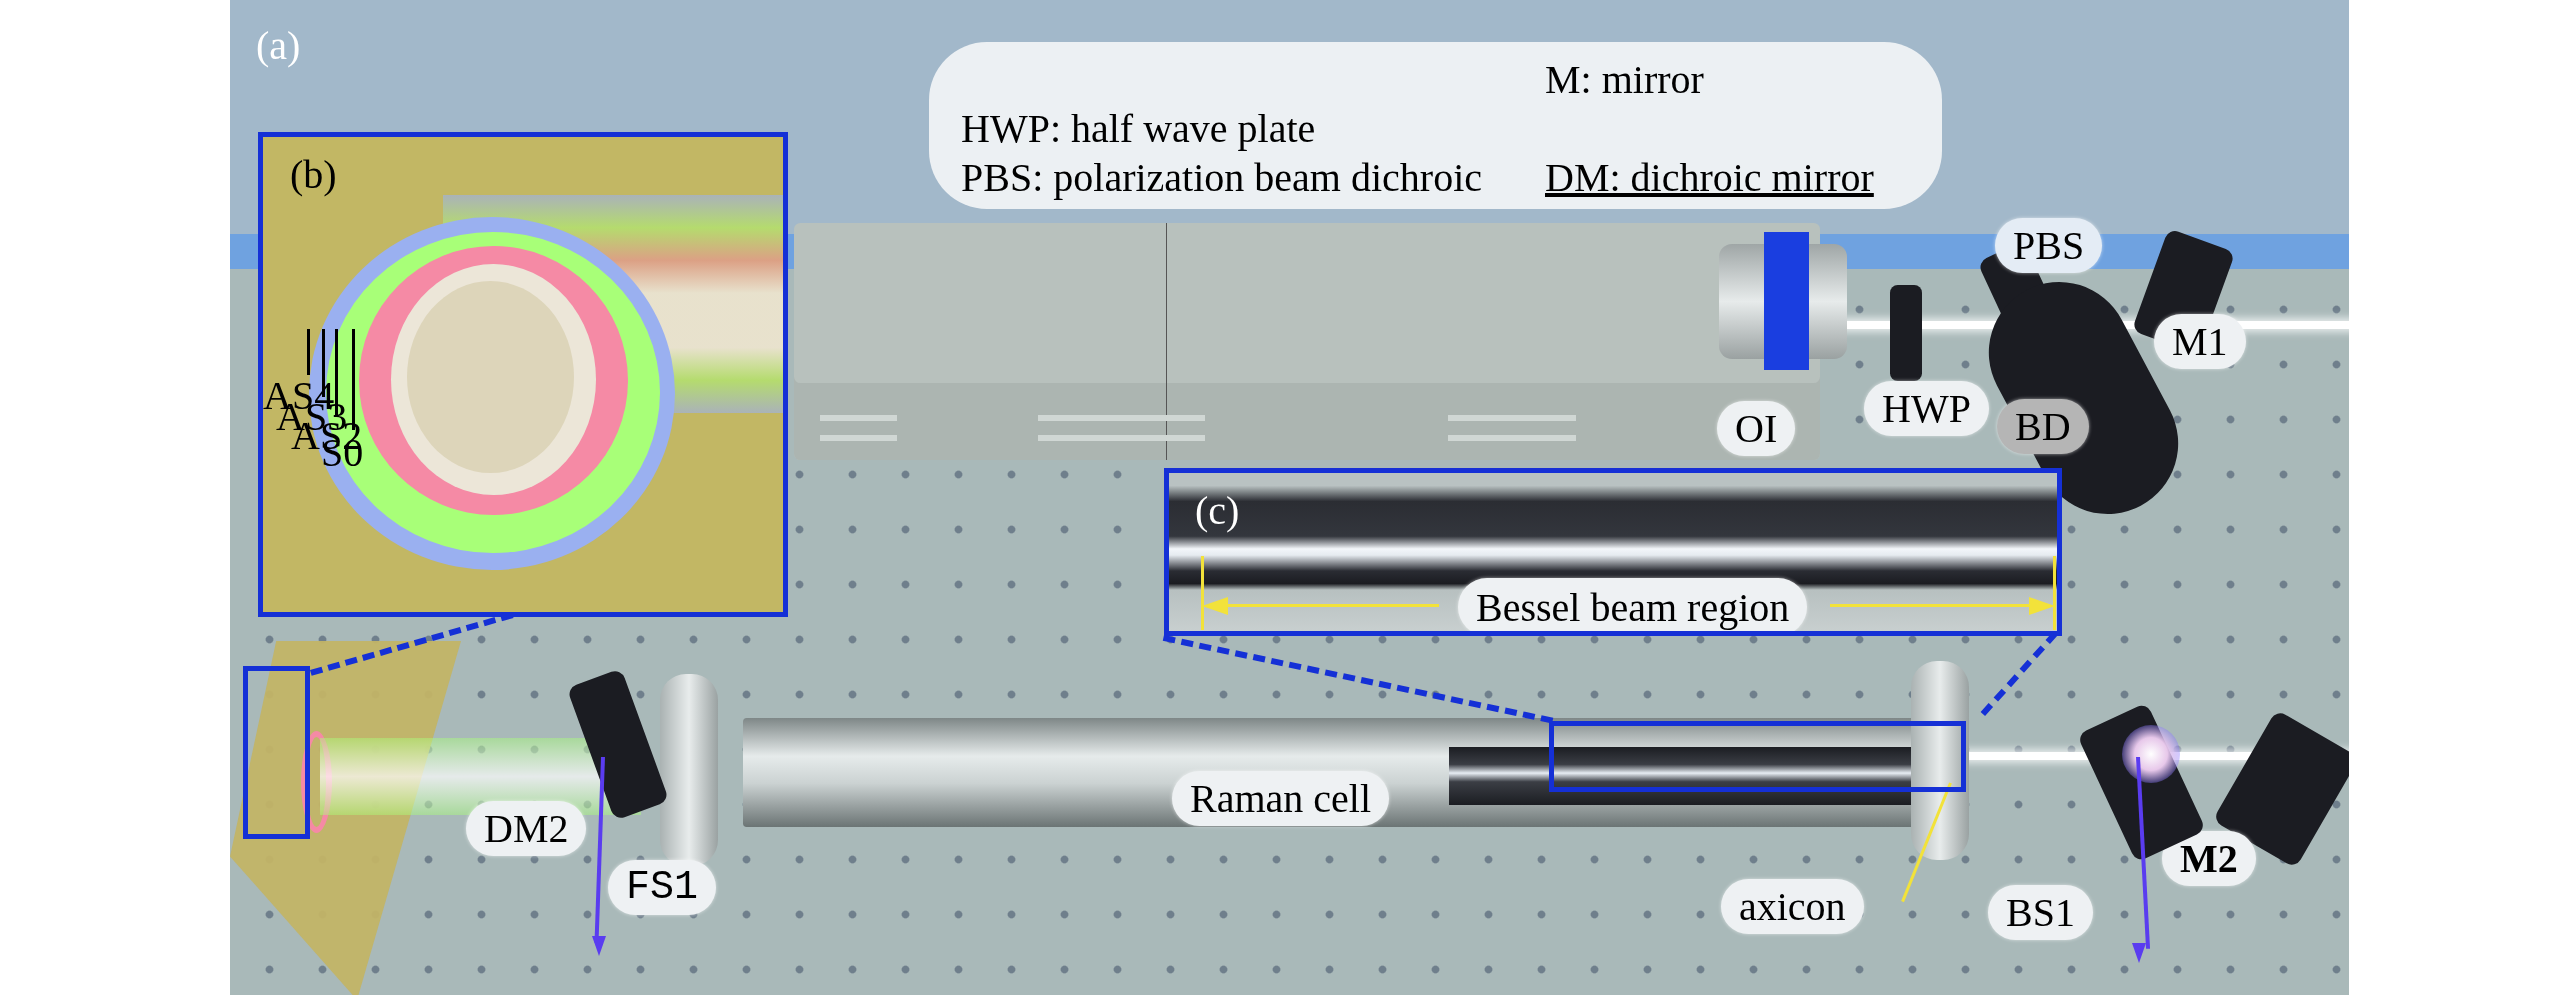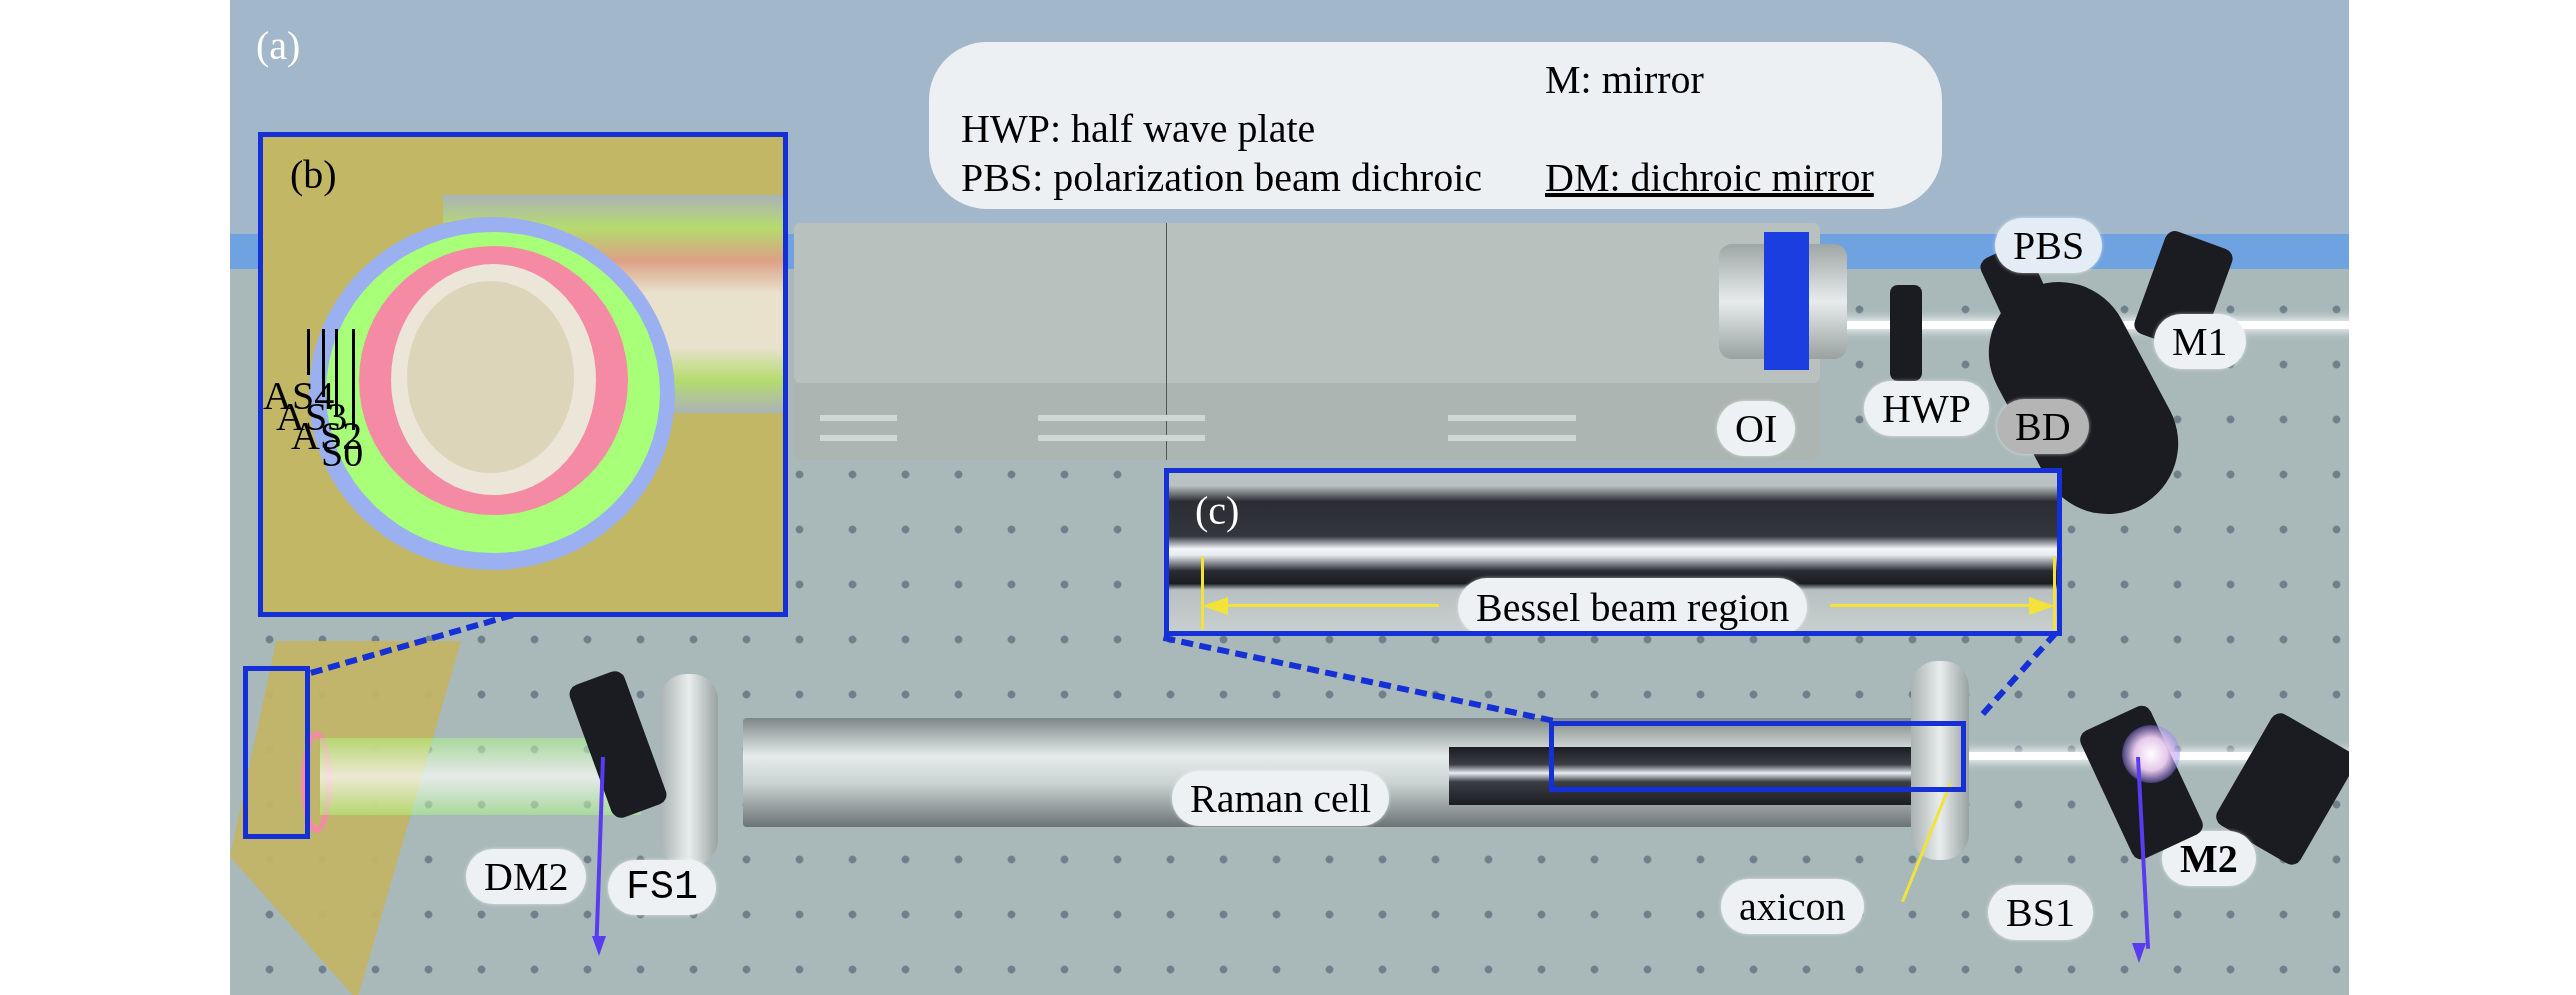--- a/index.html
+++ b/index.html
@@ -114,21 +114,21 @@
 
   <div class="zoom-box" style="left:1319px;top:721px;width:142px;height:71px;width:417px;"></div>
   <div class="dashed" style="left:934px;top:635px;width:398px;transform:rotate(12deg);"></div>
   <div class="dashed" style="left:1828px;top:635px;width:109px;transform:rotate(132deg);"></div>
 
   <div class="screen"></div>
   <div style="position:absolute;left:71px;top:731px;width:19px;height:90px;border-radius:50%;border:6.4px solid #f58aa5;"></div>
   <div style="position:absolute;left:90px;top:738px;width:321px;height:77px;background:linear-gradient(rgba(168,255,120,0.45),rgba(255,255,255,0.7),rgba(168,255,120,0.45));"></div>
   <div class="mount" style="left:359px;top:674px;width:58px;height:141px;transform:rotate(-20deg);"></div>
   <div class="zoom-box" style="left:13px;top:666px;width:67px;height:173px;"></div>
-  <div class="pill" style="left:236px;top:801px;margin-top:48px;">DM2</div>
+  <div class="pill" style="left:236px;top:801px;">DM2</div>
   <div class="pill" style="left:378px;top:860px;font-family:Liberation Mono, monospace;">FS1</div>
   <div class="arrow-blue" style="left:371px;top:757px;height:186px;transform:rotate(2deg);"></div>
   <div style="position:absolute;left:362px;top:936px;width:0;height:0;border-left:7.7px solid transparent;border-right:7.7px solid transparent;border-top:20.5px solid #5a3cf0;"></div>
   <div class="dashed" style="left:80px;top:670px;width:282px;transform:rotate(-16deg);"></div>
 
   <div class="inset-b">
     <div style="position:absolute;left:180px;top:58px;width:385px;height:218px;background:linear-gradient(rgba(154,176,240,0.6),rgba(168,255,120,0.5) 15%,rgba(245,138,165,0.5) 30%,rgba(236,230,216,0.9) 45%,rgba(236,230,216,0.9) 70%,rgba(168,255,120,0.5) 85%,rgba(154,176,240,0.6));"></div>
     <div class="ring" style="left:46px;top:80px;width:366px;height:353px;background:#9ab0f0;"></div>
     <div class="ring" style="left:63px;top:95px;width:334px;height:321px;background:#a8ff78;"></div>
     <div class="ring" style="left:96px;top:109px;width:269px;height:269px;background:#f58aa5;"></div>

